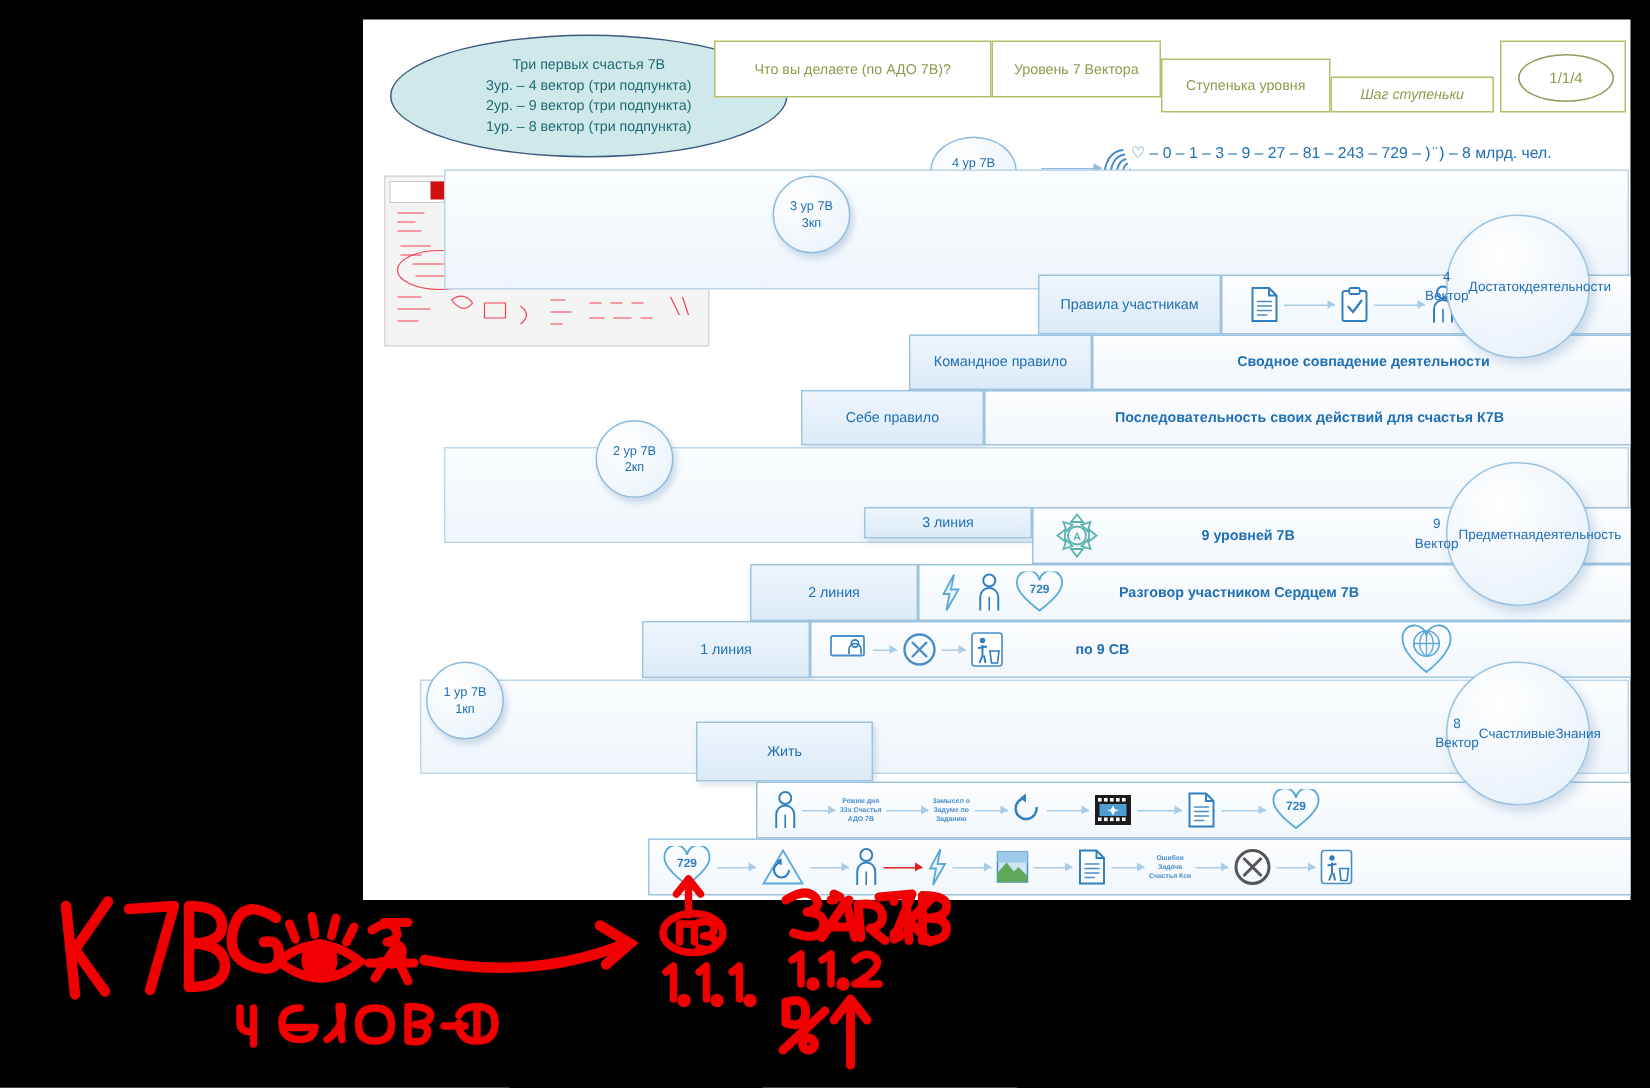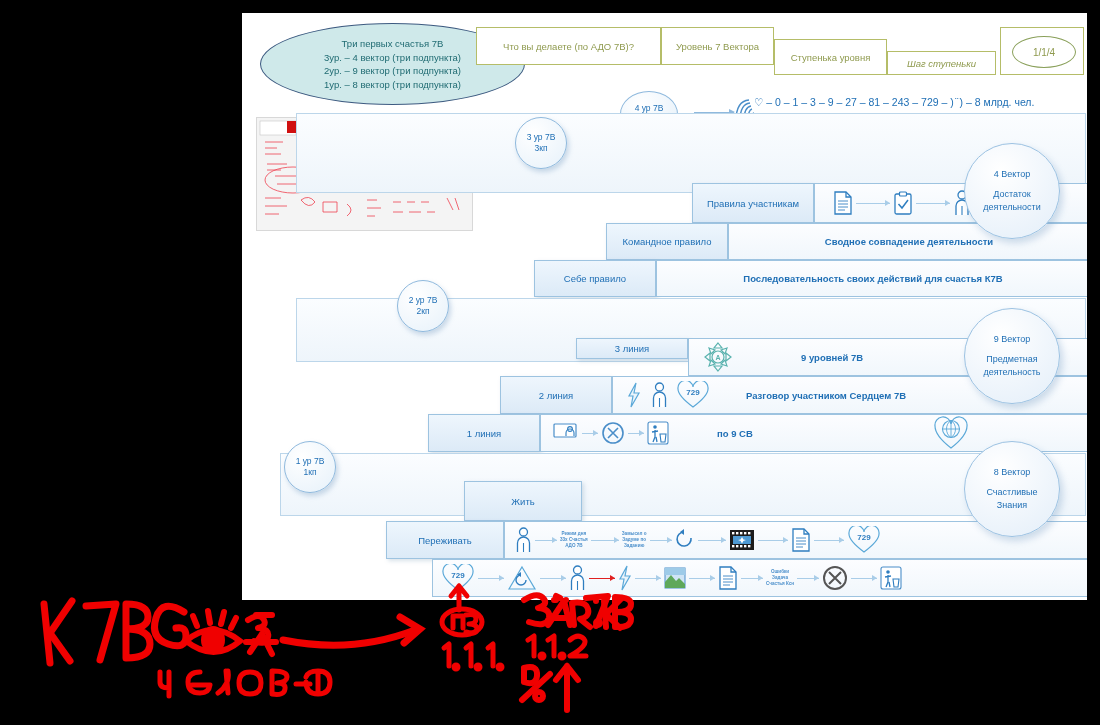--- a/index.html
+++ b/index.html
@@ -52,21 +52,21 @@
   
   .lvl{position:absolute;width:50px;height:50px;border-radius:50%;
        background:radial-gradient(circle at 35% 30%,#ffffff,#e6f1fa);
        border:1px solid #8fb9dd;display:flex;flex-direction:column;
        align-items:center;justify-content:center;color:#1f6fb5;font-size:8.5px;
        line-height:11px;box-shadow:2px 3px 5px rgba(110,150,190,.35);z-index:6;}
 
   
   .vec{position:absolute;width:94px;height:94px;border-radius:50%;
        background:radial-gradient(circle at 38% 28%,#ffffff,#e3eef9);
-       border:1px solid #9cc2e2;display:flex;flex-direction:column;
+       border:1px solid #9cc2e2;display:flex;flex-direction:row;
        align-items:center;justify-content:center;color:#1f6fb5;font-size:9px;
        line-height:13px;text-align:center;box-shadow:3px 4px 7px rgba(110,150,190,.32);z-index:7;}
   .vec .gap{height:7px;}
 
   
   #c4{position:absolute;left:378px;top:78px;width:56px;height:44px;border-radius:50%;
       background:radial-gradient(circle at 35% 30%,#ffffff,#e6f1fa);
       border:1px solid #8fb9dd;display:flex;flex-direction:column;align-items:center;
       justify-content:center;color:#1f6fb5;font-size:8.5px;line-height:11px;}
   #formula{position:absolute;left:512px;top:83px;color:#1f6fb5;font-size:10.5px;
@@ -325,21 +325,20 @@
   </div>
 
   <div class="band" style="left:38px;top:440px;width:806px;height:63px;"></div>
   <div class="lvl" style="left:42px;top:428px;">
     <span>1 ур 7В</span>
     <span>1кп</span>
   </div>
 
   <div class="lbl" style="left:222px;top:468px;width:118px;height:40px;">Жить</div>
 
-  <div class="lbl" style="left:144px;top:508px;width:118px;height:38px;">Переживать</div>
   <div class="body" style="left:262px;top:508px;width:586px;height:38px;">
     <div class="flow" style="padding-left:10px;">
       <span class="ic">
         <svg width="17" height="26" viewBox="0 0 17 26">
             <circle cx="8.5" cy="5" r="4" fill="#fff" stroke="#2f7ec0" stroke-width="1.3"></circle>
             <path d="M2.5 25 v-9 a6 6 0 0 1 12 0 v9" fill="#fff" stroke="#2f7ec0" stroke-width="1.3"></path>
             <path d="M8.5 16 v9" stroke="#2f7ec0" stroke-width="1.1"></path>
           </svg>
         </span>
       <span class="sa" style="width:22px;"></span>

